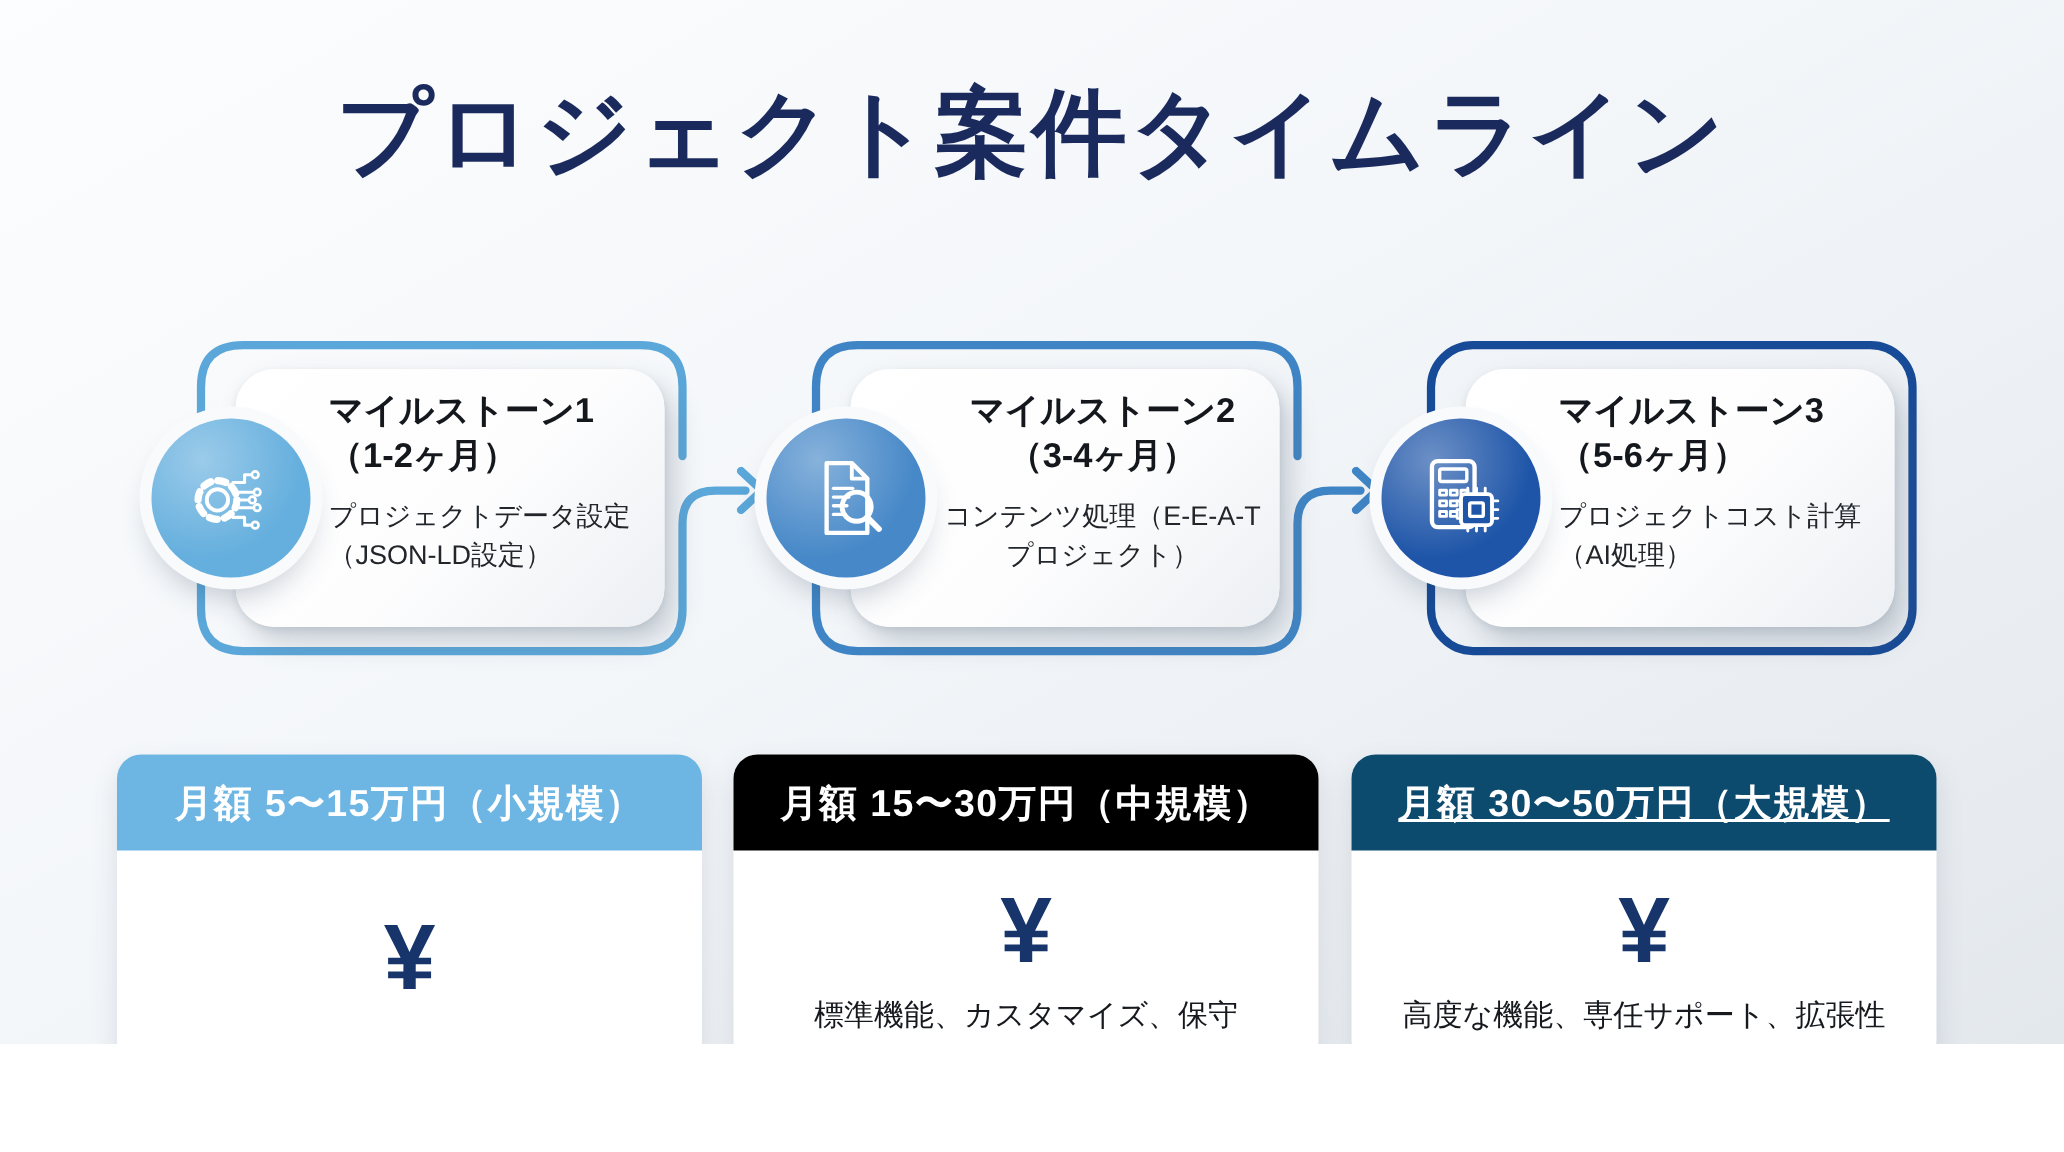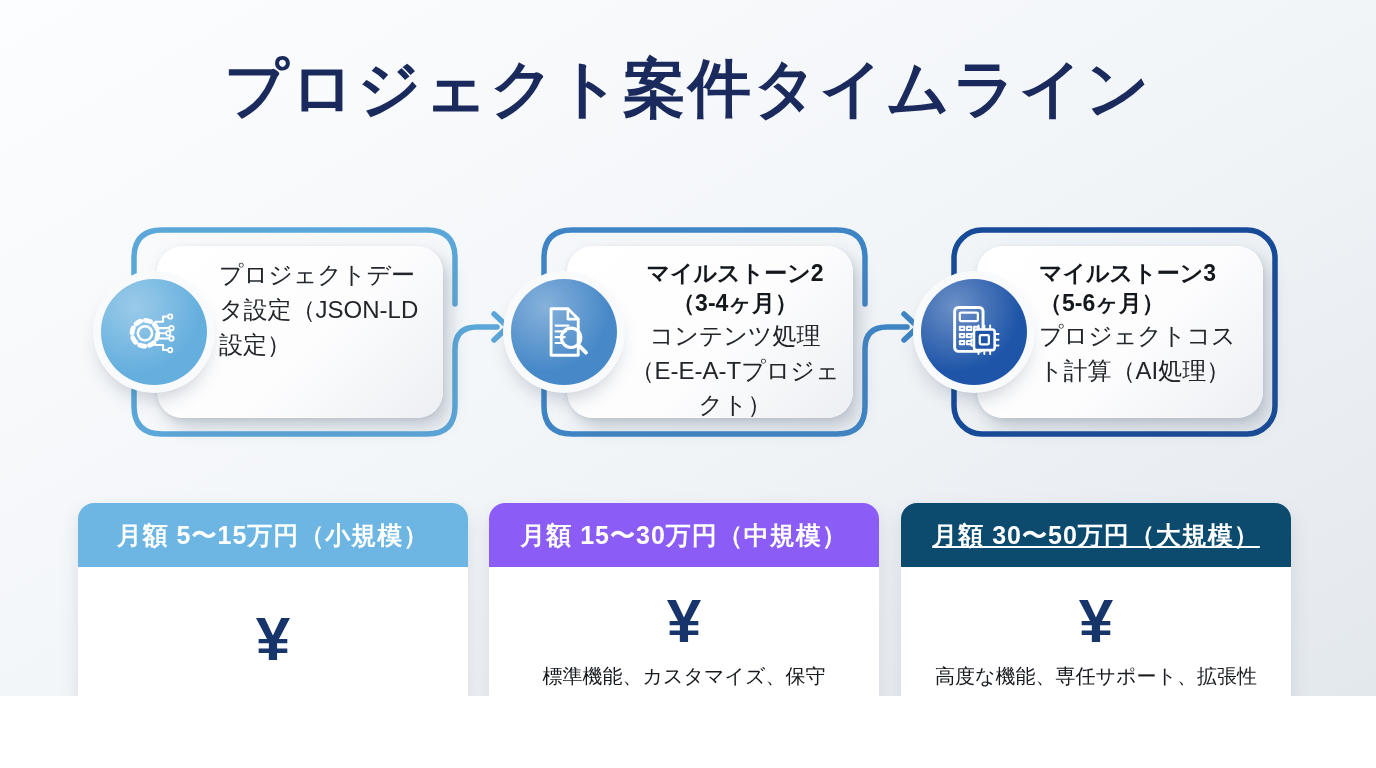--- a/index.html
+++ b/index.html
@@ -41,21 +41,21 @@
   }
   .icon-circle::before{
     content:""; position:absolute; inset:0; border-radius:50%;
     background:radial-gradient(circle at 32% 26%, rgba(255,255,255,.35), rgba(255,255,255,0) 62%);
   }
   .icon-circle svg{ position:relative; }
 
   .milestone-text{ position:absolute; left:124px; top:36px; width:212px; }
   .m-title{ font-size:23px; font-weight:800; color:#14181d; line-height:1.32; }
   .m-title span{ display:block; }
-  .m-desc{ font-size:24px; color:#22262b; line-height:1.45; }
+  .m-desc{ margin-top:12px; font-size:18px; color:#22262b; line-height:1.45; }
 
   
   .price-card{
     position:absolute; top:503px; width:390px; height:206px;
     border-radius:16px; background:#ffffff;
     box-shadow:0 8px 18px rgba(80,95,115,.16);
   }
   .p1{ left:78px; } .p2{ left:489px; } .p3{ left:901px; }
 
   .price-header{
@@ -93,20 +93,24 @@
           <circle cx="75" cy="42" r="3.4" stroke-width="2.8"></circle>
         <path d="M54,50 H65" stroke-width="3.2"></path>
           <circle cx="70" cy="50" r="3.4" stroke-width="2.8"></circle>
         <path d="M54,58 H70" stroke-width="3.2"></path>
           <circle cx="75" cy="58" r="3.4" stroke-width="2.8"></circle>
         <path d="M50,68 H62 V76 H68" stroke-width="3.2"></path>
           <circle cx="73" cy="76" r="3.4" stroke-width="2.8"></circle>
       </svg>
     </div>
     <div class="milestone-text">
+      <div class="m-title">
+        <span>マイルストーン1</span>
+        <span>（1-2ヶ月）</span>
+      </div>
       <div class="m-desc">プロジェクトデータ設定（JSON-LD設定）</div>
     </div>
   </div>
 
   <div class="milestone-group g2">
     <svg class="frame" width="430" height="220" viewBox="0 0 430 220">
       <path d="M360,82 L360,36 Q360,8 332,8 L67,8 Q39,8 39,36 L39,184 Q39,212 67,212 L332,212 Q360,212 360,184 L360,127 Q360,105 382,105 L402,105" stroke="#3F85C5"></path>
       <path class="chevron" d="M399,92 L413,105 L399,118" stroke="#3F85C5"></path>
     </svg>
     <div class="inner-card"></div>
@@ -165,21 +169,21 @@
   </div>
 
   <div class="price-card p1">
     <div class="price-header" style="background: rgb(109, 182, 227);">月額 5〜15万円（小規模）</div>
     <div class="price-body">
       <div class="yen">¥</div>
     </div>
   </div>
 
   <div class="price-card p2">
-    <div class="price-header" style="background: #8b5cf6;">月額 15〜30万円（中規模）</div>
+    <div class="price-header" style="background: #000000;">月額 15〜30万円（中規模）</div>
     <div class="price-body">
       <div class="yen">¥</div>
       <div class="price-desc">標準機能、カスタマイズ、保守</div>
     </div>
   </div>
 
   <div class="price-card p3">
     <div class="price-header" style="background: #0c4a6e; text-decoration: underline;">月額 30〜50万円（大規模）</div>
     <div class="price-body">
       <div class="yen">¥</div>

